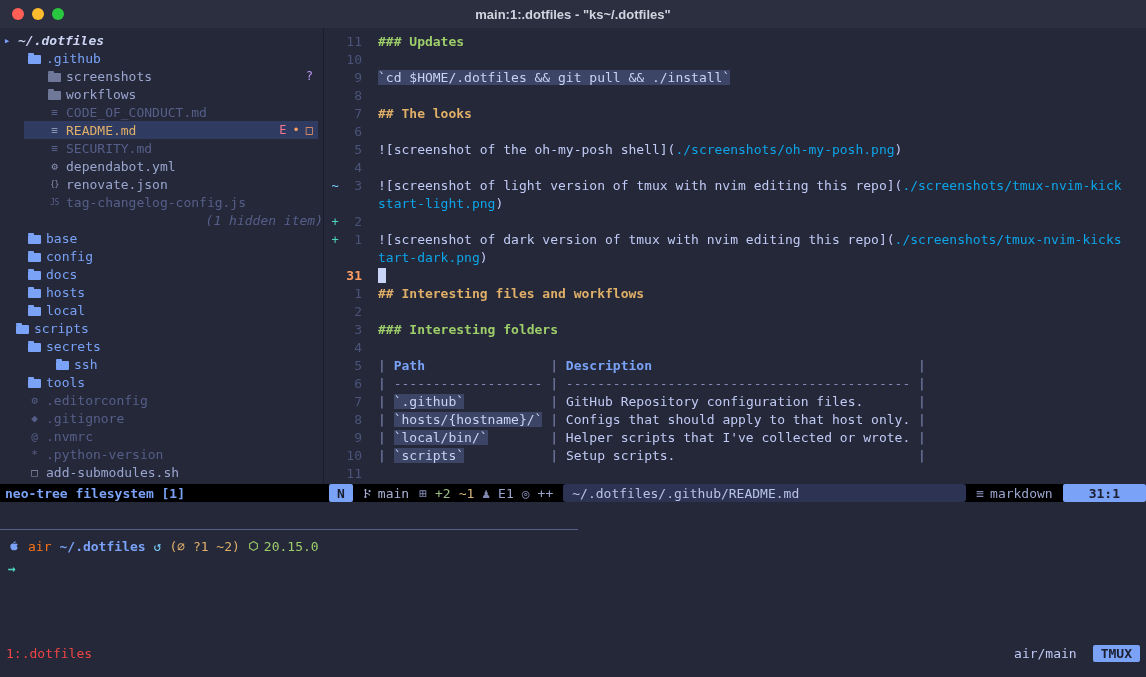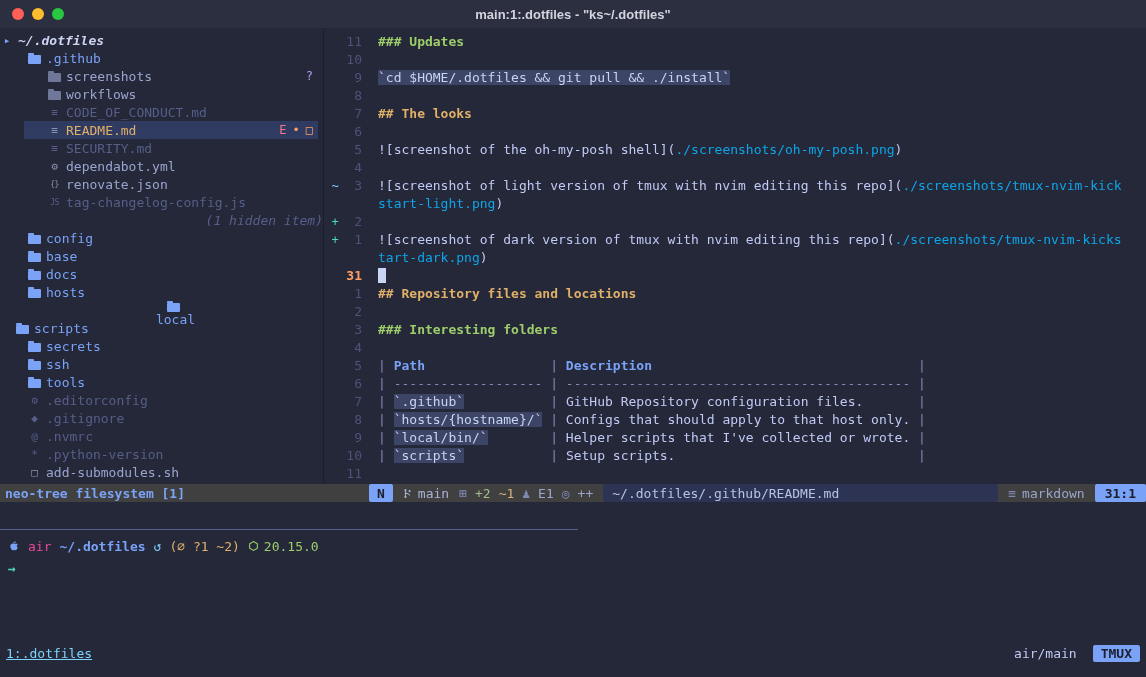--- a/index.html
+++ b/index.html
@@ -40,44 +40,44 @@
   .txt{margin-left:16px;white-space:pre;}
   .s-h2{color:#e0af68;font-weight:700}
   .s-h3{color:#9ece6a;font-weight:700}
   .s-t{color:#c0caf5}
   .s-code{background:#3d4566;color:#c8d3f5}
   .s-link{color:#0ea5e9;}
   .s-p{color:#7e89b5}
   .s-th{color:#7aa2f7;font-weight:700}
   .s-cursor{display:inline-block;width:8px;height:15px;background:#c8d3f5;vertical-align:middle;}
   
-  .statusbar{position:absolute;top:456px;left:0;right:0;height:18px;background:#404040;display:flex;align-items:center;gap:40px;}
+  .statusbar{position:absolute;top:456px;left:0;right:0;height:18px;background:#000000;display:flex;align-items:center;}
   .nt-status{width:324px;flex:none;padding-left:5px;color:#7aa2f7;font-weight:700;}
   .lualine{flex:1;display:flex;align-items:center;min-width:0;}
   .mode-badge{background:#7aa2f7;color:#1b1e2e;font-weight:700;padding:0 8px;height:18px;display:inline-flex;align-items:center;border-radius:2px;flex:none;}
   .branch-seg{display:inline-flex;align-items:center;gap:5px;margin:0 10px 0 9px;color:#a9b1d6;flex:none;}
   .sli{margin-right:8px;flex:none;}
   .sli-ic{color:#8089b3}.sli-add{color:#9cbf87}.sli-chg{color:#d7b27a}.sli-it{color:#9aa5ce}
   .file-pill{background:#2d3352;border-radius:3px;padding:0 9px;height:18px;display:flex;align-items:center;color:#b8c2e8;flex:1;margin:0 10px 0 2px;overflow:hidden;white-space:nowrap;}
   .ft-seg{display:inline-flex;align-items:center;gap:6px;color:#9aa5ce;margin-right:10px;flex:none;}
   .ft-icon{color:#8089b3;}
-  .pos-badge{background:#7aa2f7;color:#1b1e2e;font-weight:700;padding:0 10px;height:18px;display:inline-flex;align-items:center;border-radius:2px;flex:none;}
+  .pos-badge{background:#7aa2f7;color:#1b1e2e;font-weight:700;padding:0 26px;height:18px;display:inline-flex;align-items:center;border-radius:2px;flex:none;}
   
   .pane-border{position:absolute;top:501px;left:0;width:578px;height:1px;background:#565f89;}
   .term{position:absolute;top:509px;left:0;right:0;}
   .prompt-line{display:flex;align-items:center;gap:8px;padding-left:8px;height:18px;white-space:pre;}
-  .p-user{color:#ec4899}
+  .p-user{color:#f97316}
   .p-path{color:#7aa2f7;font-weight:700}
   .p-sync{color:#7dcfff}
   .p-git{color:#e0af68}
   .p-node{display:inline-flex;align-items:center;gap:5px;color:#9ece6a;}
   .arrow-line{padding-left:8px;height:18px;margin-top:4px;color:#4fd6be;font-weight:700;display:flex;align-items:center;}
   
   .tmux-bar{position:absolute;left:0;right:0;bottom:14px;height:20px;display:flex;align-items:center;padding:0 6px;}
-  .tmux-win{color:#7dd3fc;text-decoration:underline;}
+  .tmux-win{color:#ef4444;}
   .spacer{flex:1;}
   .tmux-host{color:#c0caf5;margin-right:16px;}
   .tmux-badge{background:#7aa2f7;color:#1b1e2e;font-weight:700;padding:1px 8px;border-radius:2px;}
   svg{display:block;}
 </style>
 </head>
 <body>
 
 <div class="screen">
 
@@ -100,28 +100,28 @@
     <div class="sb-row" style="padding-left: 28px;"><span class="folder f-blue"></span><span class="lbl c-blue">.github</span></div>
         <div class="sb-row" style="padding-left: 48px;"><span class="folder f-gray"></span><span class="lbl c-gray">screenshots</span><span class="badges"><span class="b-purple">?</span></span></div>
         <div class="sb-row" style="padding-left: 48px;"><span class="folder f-gray"></span><span class="lbl c-gray">workflows</span></div>
         <div class="sb-row" style="padding-left: 48px;"><span class="fic c-dim">≡</span><span class="lbl c-dim">CODE_OF_CONDUCT.md</span></div>
         <div class="sb-row sel" style="padding-left: 48px;"><span class="fic">≡</span><span class="lbl c-gold">README.md</span><span class="badges"><span class="b-red">E</span><span class="b-orange">•</span><span class="b-orange">□</span></span></div>
         <div class="sb-row" style="padding-left: 48px;"><span class="fic c-dim">≡</span><span class="lbl c-dim">SECURITY.md</span></div>
         <div class="sb-row" style="padding-left: 48px;"><span class="fic">⚙</span><span class="lbl c-file">dependabot.yml</span></div>
         <div class="sb-row" style="padding-left: 48px;"><span class="fic small">{}</span><span class="lbl c-file">renovate.json</span></div>
         <div class="sb-row" style="padding-left: 48px;"><span class="fic small c-dim">JS</span><span class="lbl c-dim">tag-changelog-config.js</span></div>
         <div class="sb-row" style="padding-left: 48px; justify-content: flex-end;"><span class="lbl c-note">(1 hidden item)</span></div>
+        <div class="sb-row" style="padding-left: 28px;"><span class="folder f-blue"></span><span class="lbl c-blue">base</span></div>
         <div class="sb-row" style="padding-left: 28px;"><span class="folder f-blue"></span><span class="lbl c-blue">config</span></div>
-        <div class="sb-row" style="padding-left: 28px;"><span class="folder f-blue"></span><span class="lbl c-blue">base</span></div>
         <div class="sb-row" style="padding-left: 28px;"><span class="folder f-blue"></span><span class="lbl c-blue">docs</span></div>
         <div class="sb-row" style="padding-left: 28px;"><span class="folder f-blue"></span><span class="lbl c-blue">hosts</span></div>
-        <div class="sb-row" style="padding-left: 28px; flex-direction: column;"><span class="folder f-blue"></span><span class="lbl c-blue">local</span></div>
+        <div class="sb-row" style="padding-left: 28px;"><span class="folder f-blue"></span><span class="lbl c-blue">local</span></div>
         <div class="sb-row" style="padding-left: 16px;"><span class="folder f-blue"></span><span class="lbl c-blue">scripts</span></div>
         <div class="sb-row" style="padding-left: 28px;"><span class="folder f-blue"></span><span class="lbl c-blue">secrets</span></div>
-        <div class="sb-row" style="padding-left: 28px;"><span class="folder f-blue"></span><span class="lbl c-blue">ssh</span></div>
+        <div class="sb-row" style="padding-left: 28px; margin-left: 28px;"><span class="folder f-blue"></span><span class="lbl c-blue">ssh</span></div>
         <div class="sb-row" style="padding-left: 28px;"><span class="folder f-blue"></span><span class="lbl c-blue">tools</span></div>
         <div class="sb-row" style="padding-left: 28px;"><span class="fic c-dim">⚙</span><span class="lbl c-dim">.editorconfig</span></div>
         <div class="sb-row" style="padding-left: 28px;"><span class="fic c-dim">◆</span><span class="lbl c-dim">.gitignore</span></div>
         <div class="sb-row" style="padding-left: 28px;"><span class="fic c-dim">@</span><span class="lbl c-dim">.nvmrc</span></div>
         <div class="sb-row" style="padding-left: 28px;"><span class="fic c-dim">*</span><span class="lbl c-dim">.python-version</span></div>
         <div class="sb-row" style="padding-left: 28px;"><span class="fic">□</span><span class="lbl c-file">add-submodules.sh</span></div>
       </div>
     <div class="vsep"></div>
 
     <div class="editor" id="editor">
@@ -191,21 +191,21 @@
           <span class="txt"><span class="s-link">tart-dark.png</span><span class="s-t">)</span></span>
         </div>
         <div class="ed-row">
           <span class="sign "></span>
           <span class="num cur">31</span>
           <span class="txt"><span class="s-cursor"></span></span>
         </div>
         <div class="ed-row">
           <span class="sign "></span>
           <span class="num">1</span>
-          <span class="txt"><span class="s-h2">## Repository files and locations</span></span>
+          <span class="txt"><span class="s-h2">## Interesting files and workflows</span></span>
         </div>
         <div class="ed-row">
           <span class="sign "></span>
           <span class="num">2</span>
           <span class="txt"></span>
         </div>
         <div class="ed-row">
           <span class="sign "></span>
           <span class="num">3</span>
           <span class="txt"><span class="s-h3">### Interesting folders</span></span>

